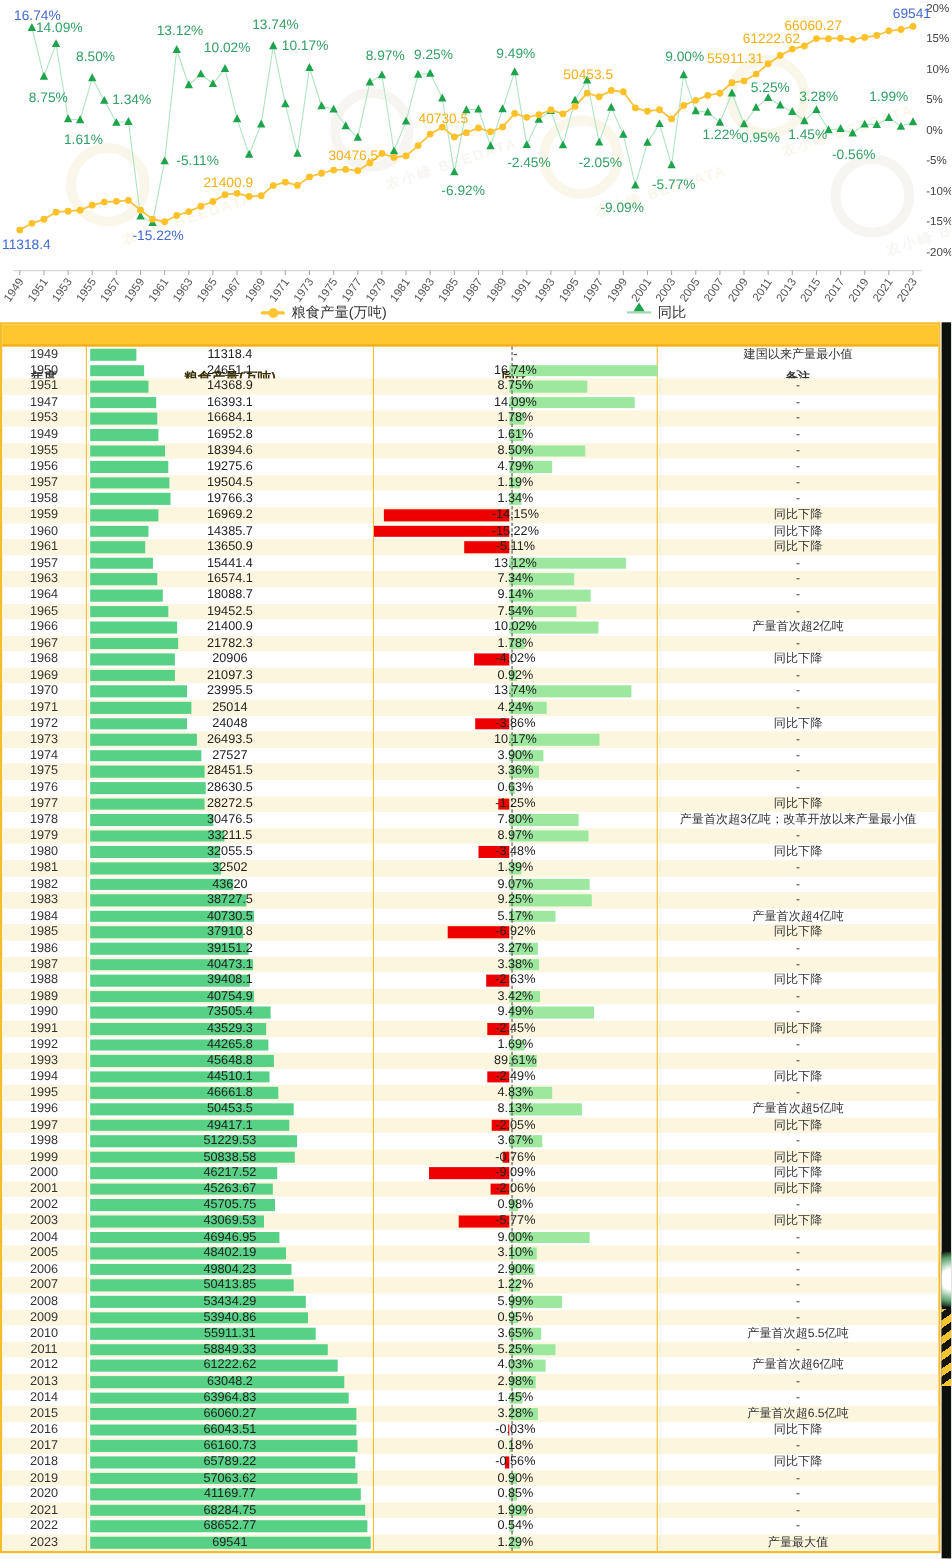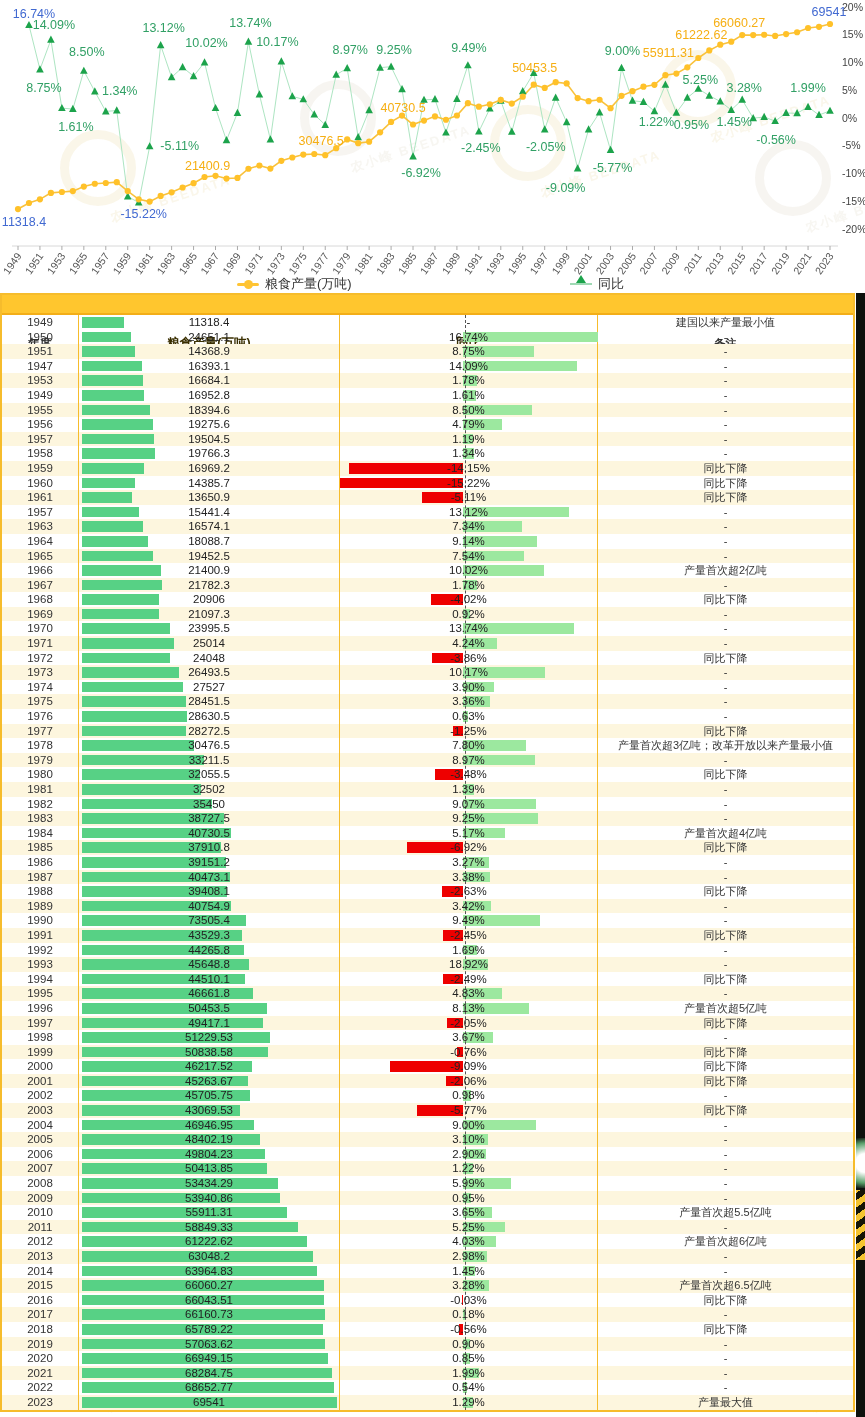--- a/index.html
+++ b/index.html
@@ -776,21 +776,21 @@
           <div class="cell c-yoy">
             <div class="bar-pos" style="left: 123px; width: 11.2px;"></div>
             <span class="val-yoy">1.39%</span>
           </div>
           <div class="cell c-note">-</div>
         </div>
         <div class="t-row">
           <div class="cell c-year">1982</div>
           <div class="cell c-prod">
             <div class="bar-prod" style="width: 130px;"></div>
-            <span class="val-prod">35450</span>
+            <span class="val-prod">43620</span>
           </div>
           <div class="cell c-yoy">
             <div class="bar-pos" style="left: 123px; width: 73.1px;"></div>
             <span class="val-yoy">9.07%</span>
           </div>
           <div class="cell c-note">-</div>
         </div>
         <div class="t-row alt">
           <div class="cell c-year">1983</div>
           <div class="cell c-prod">
@@ -912,21 +912,21 @@
           <div class="cell c-note">-</div>
         </div>
         <div class="t-row alt">
           <div class="cell c-year">1993</div>
           <div class="cell c-prod">
             <div class="bar-prod" style="width: 167.4px;"></div>
             <span class="val-prod">45648.8</span>
           </div>
           <div class="cell c-yoy">
             <div class="bar-pos" style="left: 123px; width: 25.1px;"></div>
-            <span class="val-yoy">18.92%</span>
+            <span class="val-yoy">89.61%</span>
           </div>
           <div class="cell c-note">-</div>
         </div>
         <div class="t-row">
           <div class="cell c-year">1994</div>
           <div class="cell c-prod">
             <div class="bar-prod" style="width: 163.2px;"></div>
             <span class="val-prod">44510.1</span>
           </div>
           <div class="cell c-yoy">
@@ -1232,21 +1232,21 @@
           <div class="cell c-yoy">
             <div class="bar-pos" style="left: 123px; width: 7.3px;"></div>
             <span class="val-yoy">0.90%</span>
           </div>
           <div class="cell c-note">-</div>
         </div>
         <div class="t-row">
           <div class="cell c-year">2020</div>
           <div class="cell c-prod">
             <div class="bar-prod" style="width: 245.5px;"></div>
-            <span class="val-prod">66949.15</span>
+            <span class="val-prod">41169.77</span>
           </div>
           <div class="cell c-yoy">
             <div class="bar-pos" style="left: 123px; width: 6.9px;"></div>
             <span class="val-yoy">0.85%</span>
           </div>
           <div class="cell c-note">-</div>
         </div>
         <div class="t-row alt">
           <div class="cell c-year">2021</div>
           <div class="cell c-prod">

